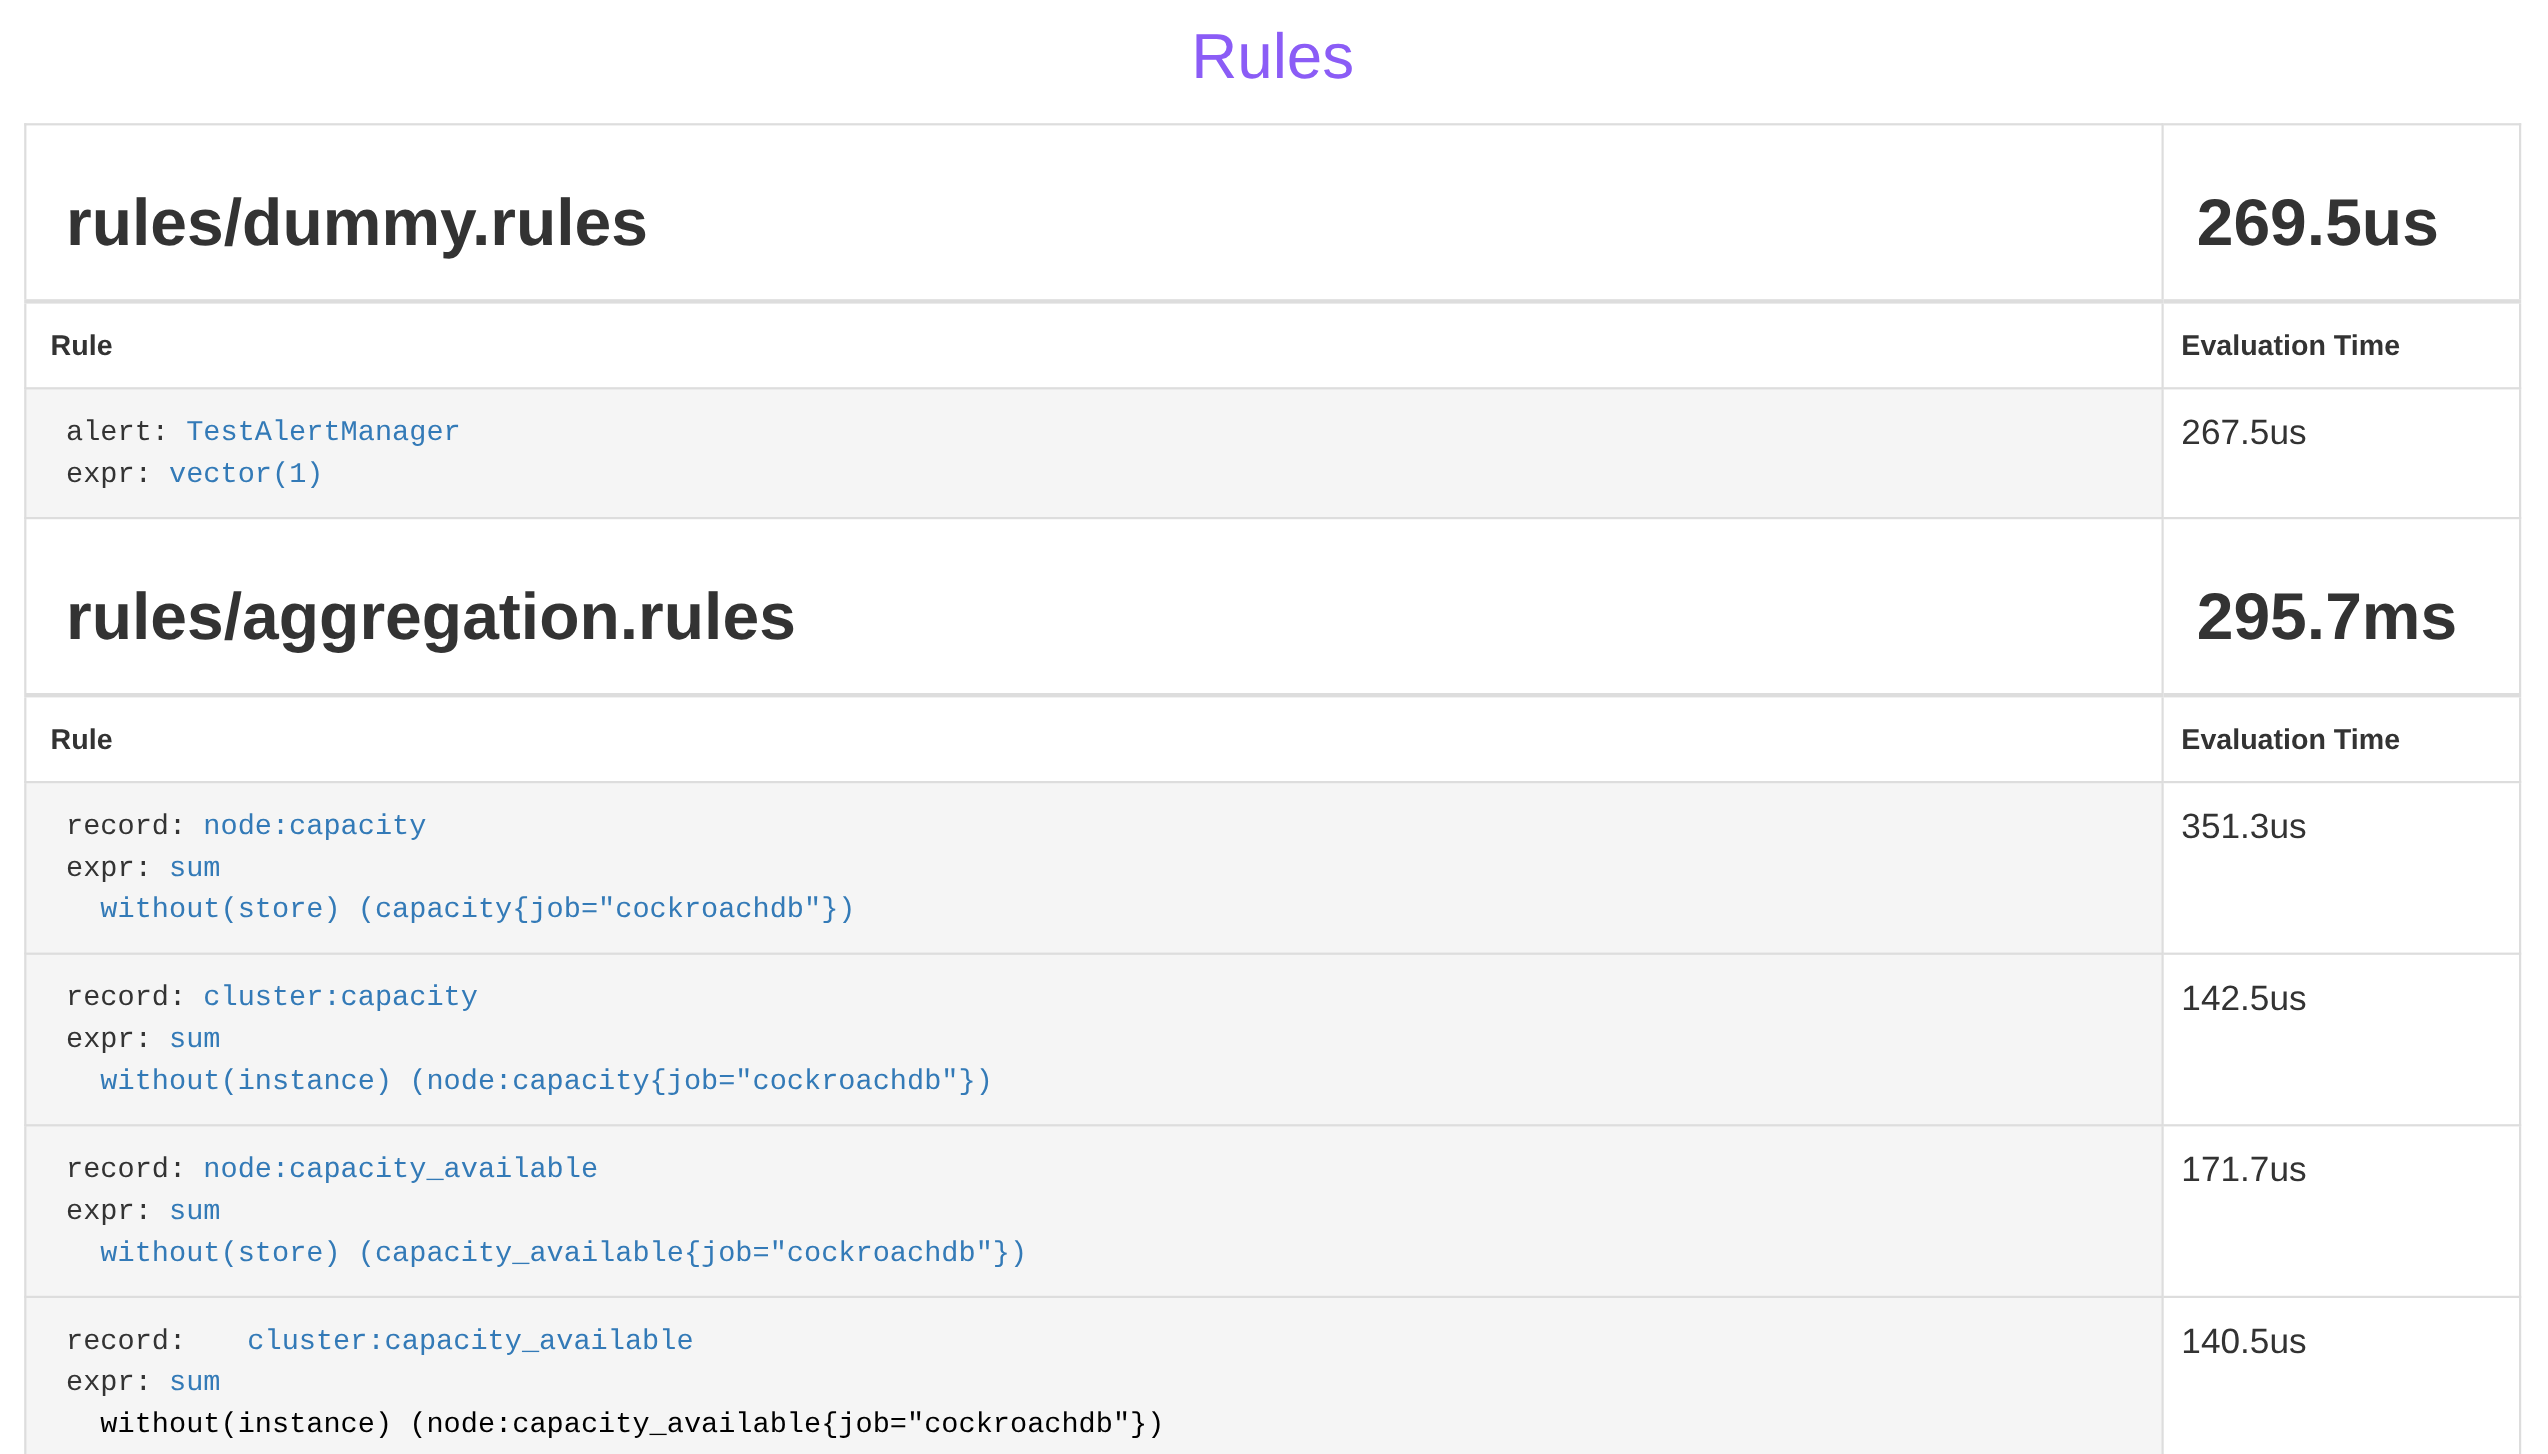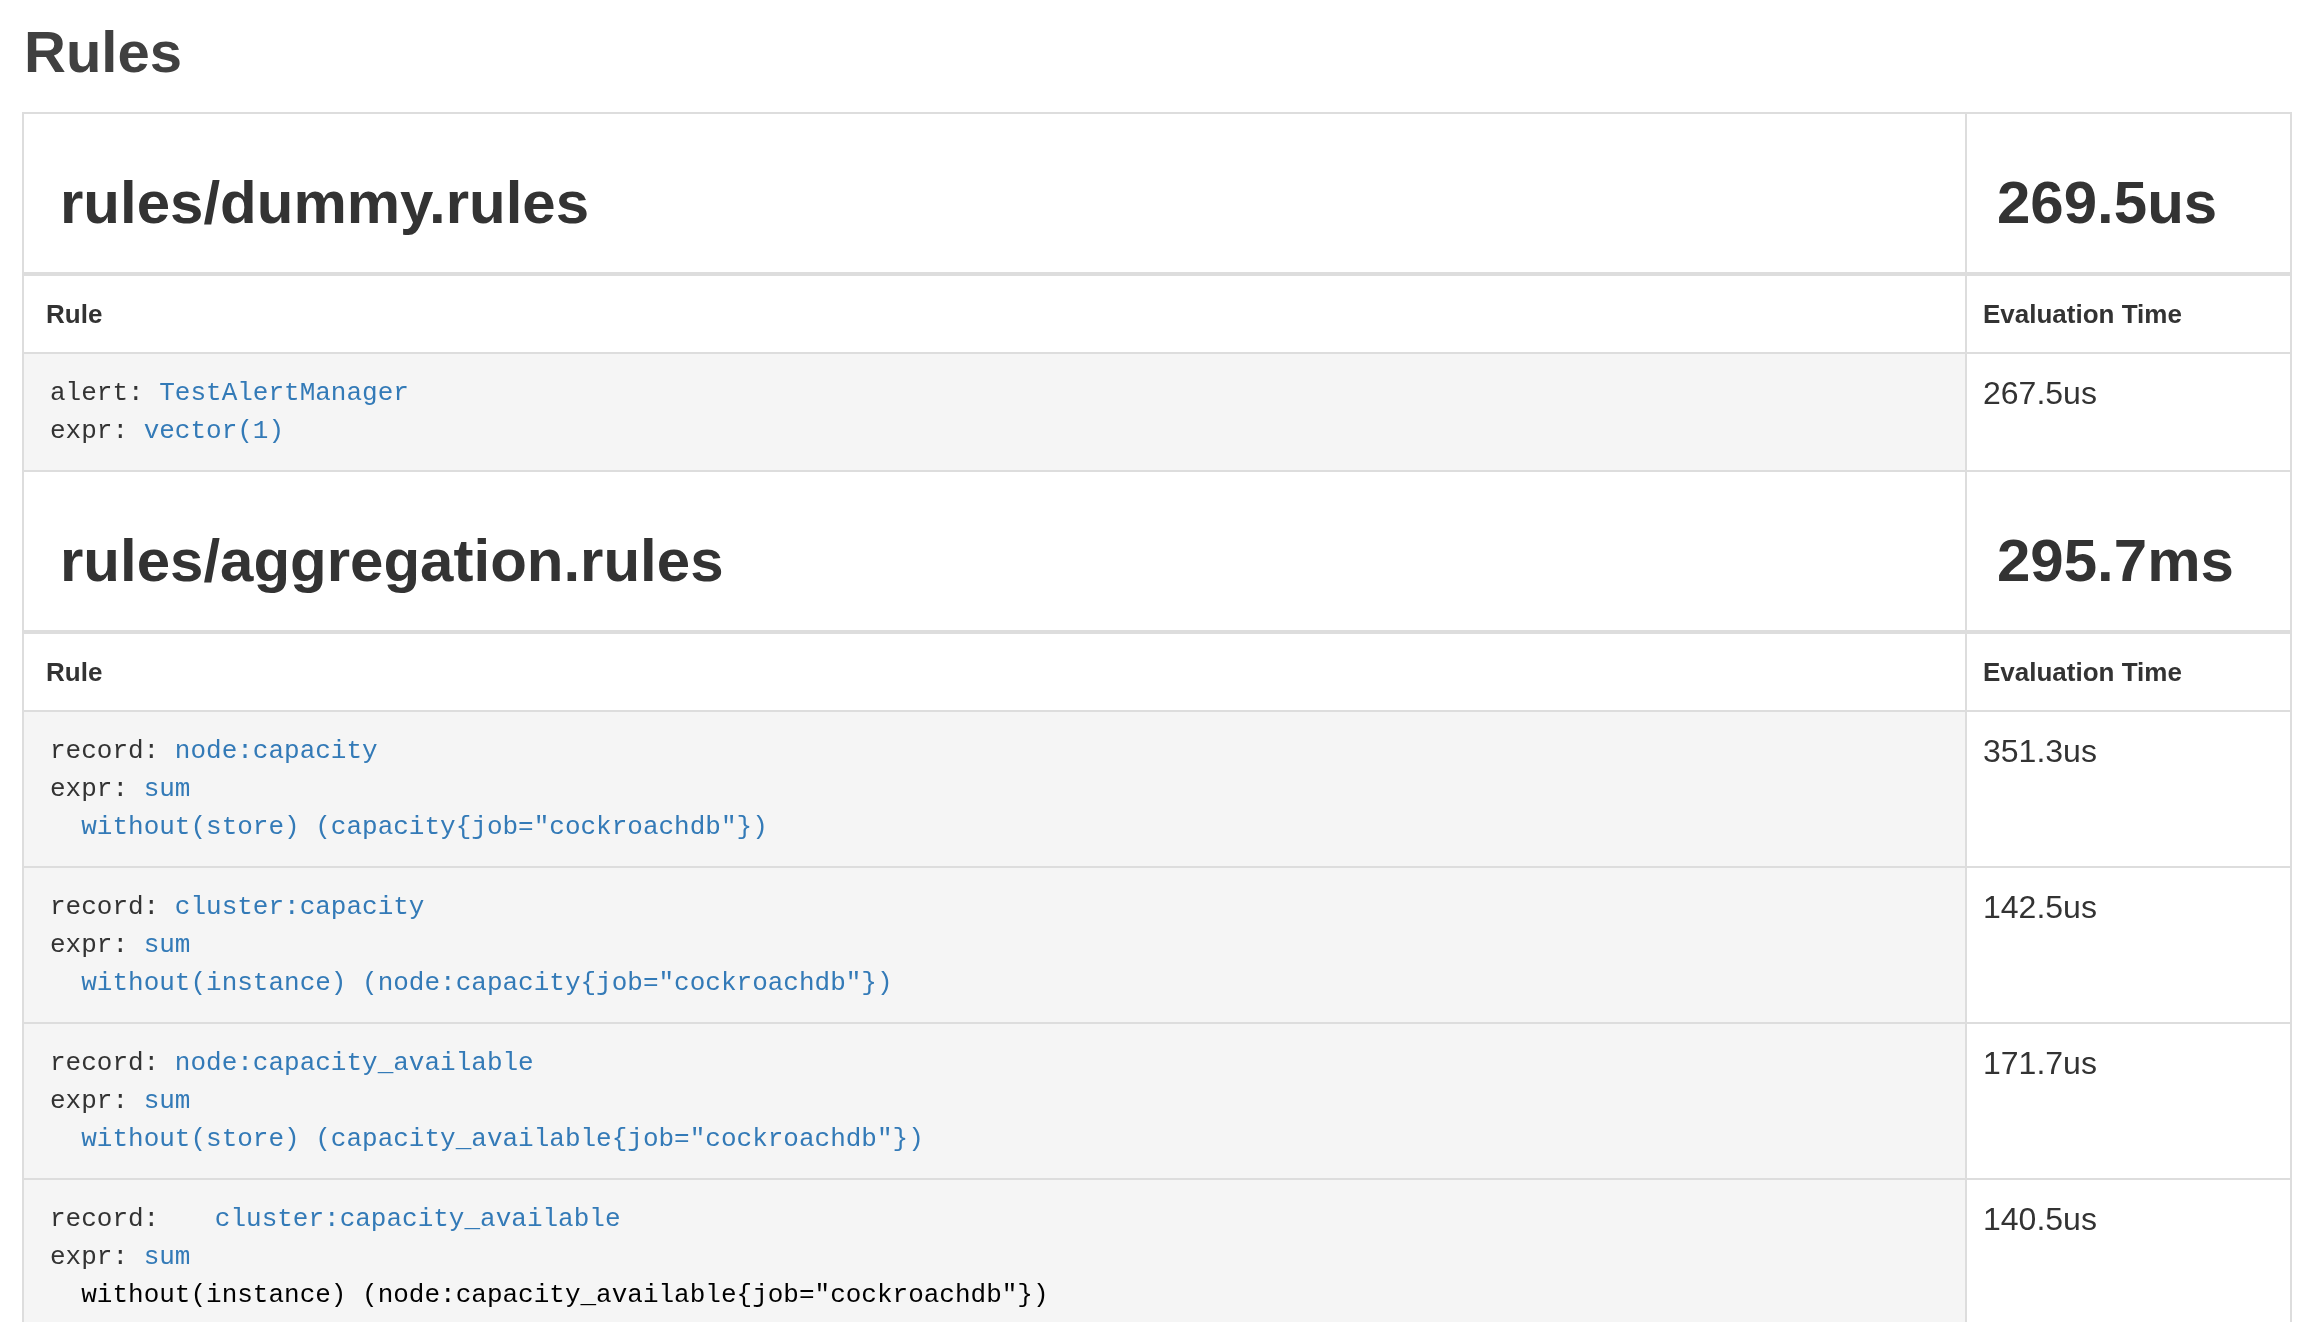--- a/index.html
+++ b/index.html
@@ -12,22 +12,23 @@
     font-family: "Liberation Sans", sans-serif;
     color: #333333;
   }
   .container {
     margin: 0 26px 0 22px;
   }
   h1.page-title {
     margin: 20px 0 28px 2px;
     font-size: 58px;
     line-height: 64px;
-    font-weight: 700;
-    color: #404040;
+    font-weight: 400;
+    color: #8b5cf6;
+    text-align: center;
   }
   table.rules-table {
     border-collapse: collapse;
     table-layout: fixed;
     width: 2268px;
   }
   col.col-rule  { width: 1943px; }
   col.col-time  { width: 325px; }
   td, th {
     border: 2px solid #dddddd;
@@ -56,21 +57,21 @@
     font-size: 26px;
     line-height: 36px;
     font-weight: 700;
     color: #333333;
     background: #ffffff;
   }
   tr.col-header-row th.eval-col-header { padding: 20px 16px; }
   
   td.rule-cell {
     background: #f5f5f5;
-    padding: 20px 26px;
+    padding: 20px 36px;
   }
   pre.rule-code {
     margin: 0;
     font-family: "Liberation Mono", "DejaVu Sans Mono", monospace;
     font-size: 26px;
     line-height: 38px;
     color: #333333;
     white-space: pre;
     background: transparent;
   }

